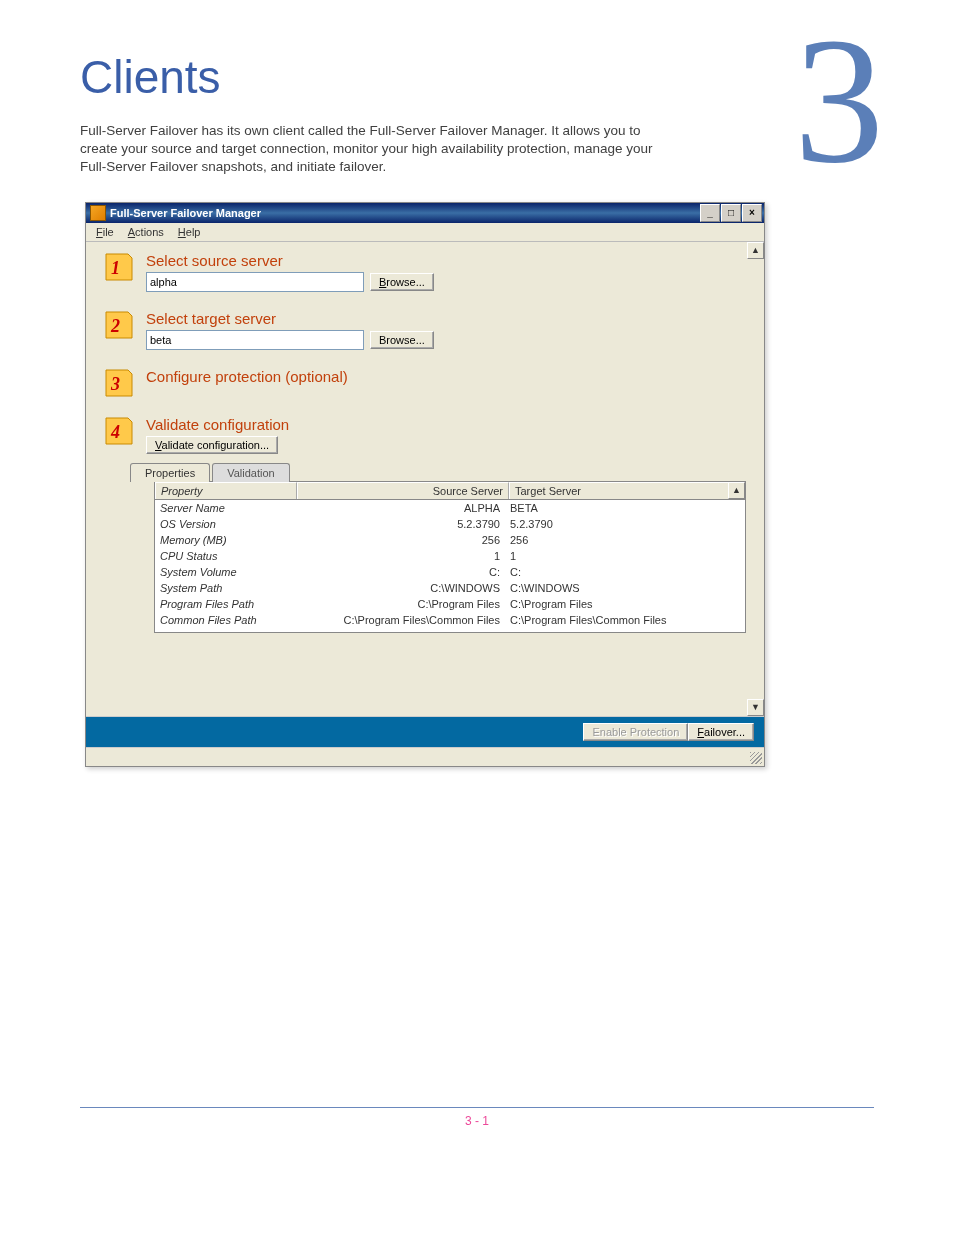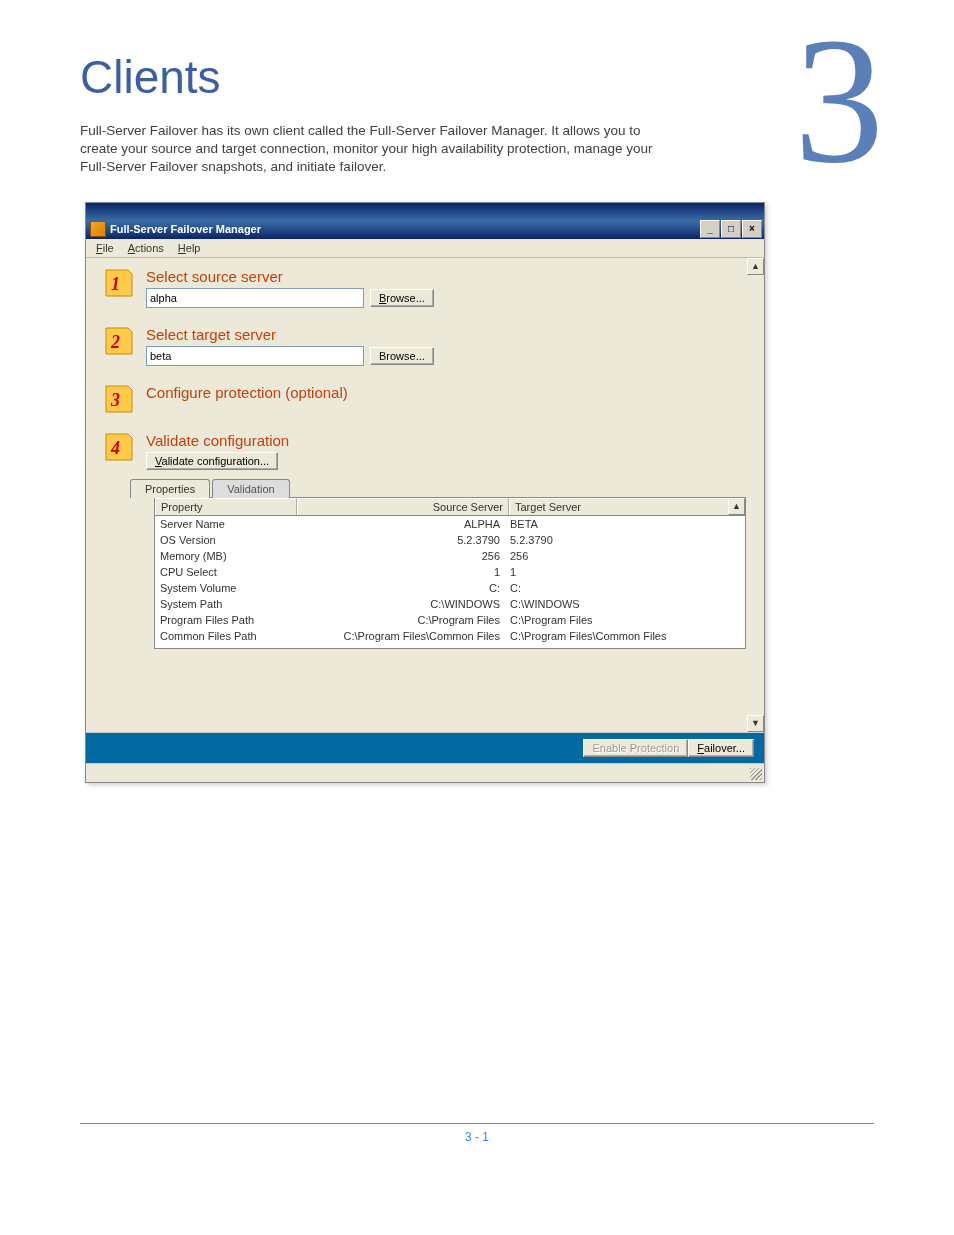--- a/index.html
+++ b/index.html
@@ -48,21 +48,21 @@
     box-shadow: 2px 2px 5px rgba(0,0,0,0.2);
     font-family: Tahoma, sans-serif;
     font-size: 11px;
   }
   .title-bar {
     background: linear-gradient(to bottom, #0a246a, #3a6ea5 50%, #0a246a);
     color: #fff;
     height: 20px;
     display: flex;
     align-items: center;
-    padding: 16px 2px 0 4px;
+    padding: 0 2px 0 4px;
     font-weight: bold;
     font-size: 11px;
   }
   .title-bar .title-icon {
     width: 14px;
     height: 14px;
     background: linear-gradient(135deg,#f5a623,#e07f00);
     margin-right: 4px;
     display: inline-block;
     border: 1px solid #8a5500;
@@ -194,21 +194,21 @@
   .th, .td {
     padding: 2px 5px;
     font-size: 11px;
   }
   .th {
     border-right: 1px solid #aaa;
     border-top: 1px solid #fff;
     border-left: 1px solid #fff;
     background: #ece9d8;
   }
-  .col-prop { width: 130px; flex: none; }
+  .col-prop { width: 130px; flex: none; font-style: italic; }
   .col-src  { width: 200px; flex: none; text-align: right; }
   .col-tgt  { flex: 1; }
   .table-body .tr {
     display: flex;
   }
   .indent { }
   .bottom-bar {
     display: flex;
     justify-content: flex-end;
     padding: 6px 10px 6px 6px;
@@ -244,21 +244,21 @@
     width: 12px;
     height: 12px;
     background: repeating-linear-gradient(135deg,#999 0 1px,transparent 1px 3px);
   }
   .page-footer {
     margin-top: 340px;
     border-top: 1px solid #6a88bd;
     padding-top: 6px;
     text-align: center;
     font-size: 12px;
-    color: #3b82f6;
+    color: #ec4899;
   }
 </style>
 </head>
 <body>
 
 <div class="page-header">
   <div class="chapter-number">3</div>
   <h1 class="page-title">Clients</h1>
   <div class="intro-text">Full-Server Failover has its own client called the Full-Server Failover Manager. It allows you to create your source and target connection, monitor your high availability protection, manage your Full-Server Failover snapshots, and initiate failover.</div>
 </div>
@@ -362,21 +362,21 @@
             <div class="td col-prop">OS Version</div>
             <div class="td col-src">5.2.3790</div>
             <div class="td col-tgt">5.2.3790</div>
           </div>
           <div class="tr">
             <div class="td col-prop">Memory (MB)</div>
             <div class="td col-src">256</div>
             <div class="td col-tgt">256</div>
           </div>
           <div class="tr">
-            <div class="td col-prop">CPU Select</div>
+            <div class="td col-prop">CPU Status</div>
             <div class="td col-src">1</div>
             <div class="td col-tgt">1</div>
           </div>
           <div class="tr">
             <div class="td col-prop">System Volume</div>
             <div class="td col-src">C:</div>
             <div class="td col-tgt">C:</div>
           </div>
           <div class="tr">
             <div class="td col-prop indent">System Path</div>

